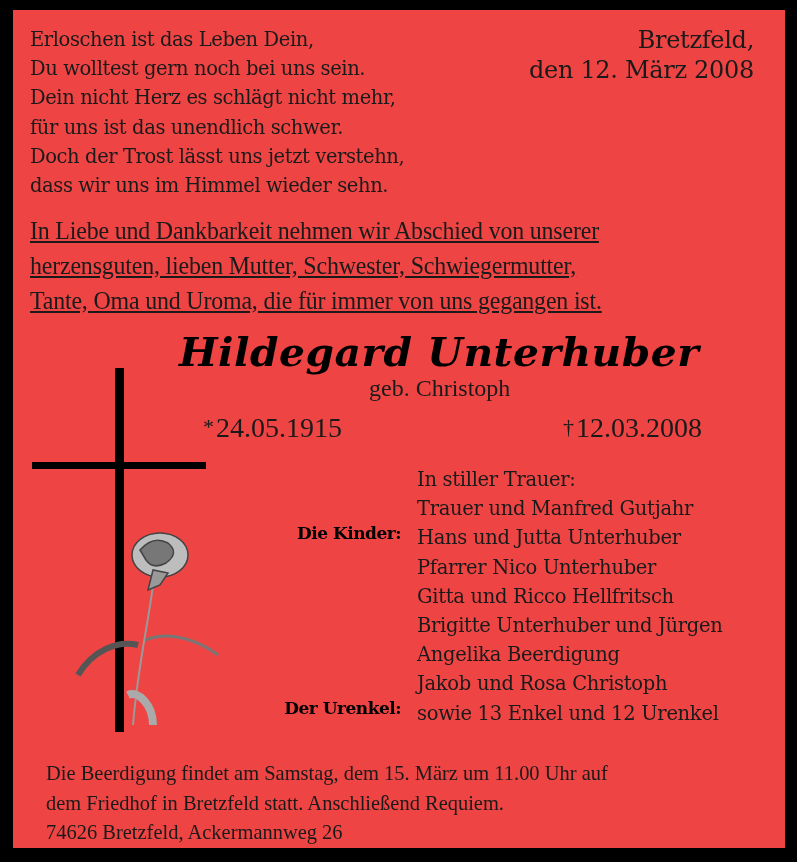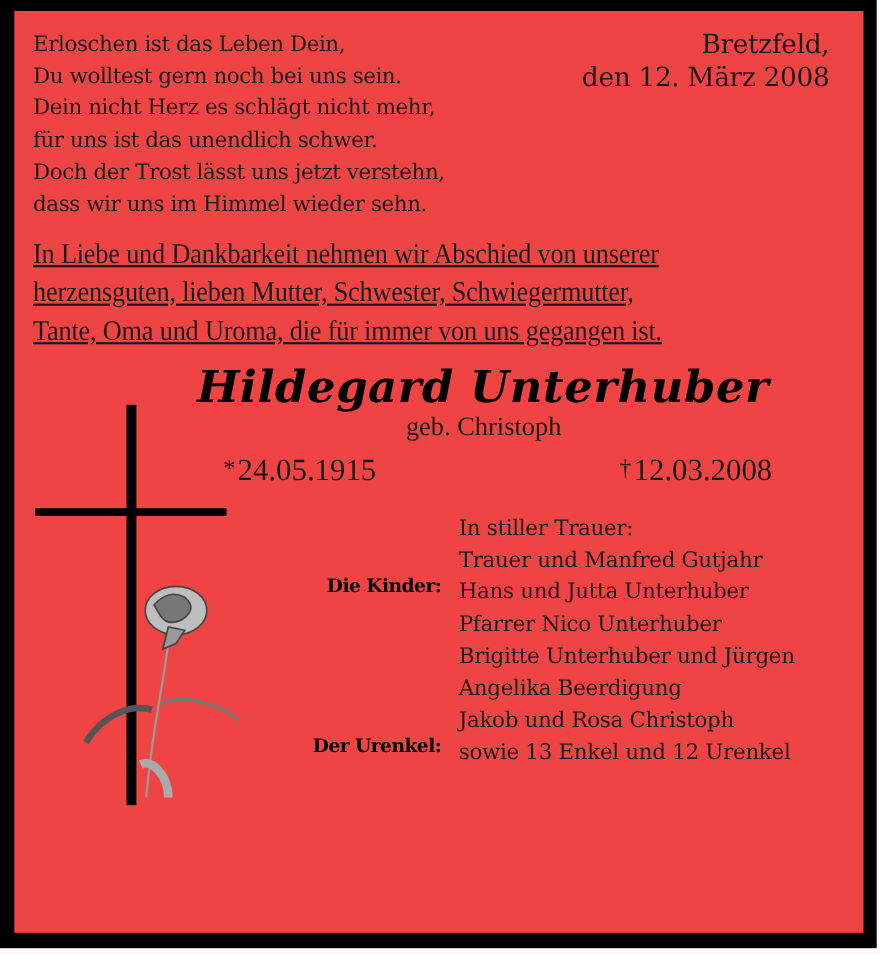--- a/index.html
+++ b/index.html
@@ -134,28 +134,36 @@
       <span class="m-label">Die Kinder:</span>
       <span class="m-text">Trauer und Manfred Gutjahr</span>
     </div>
     <div class="m-row">
       <span class="m-text">Hans und Jutta Unterhuber</span>
     </div>
     <div class="m-row">
       <span class="m-text">Pfarrer Nico Unterhuber</span>
     </div>
     <div class="m-row">
+      <span class="m-text">Gitta und Ricco Hellfritsch</span>
+    </div>
+    <div class="m-row">
       <span class="m-text">Brigitte Unterhuber und Jürgen</span>
     </div>
     <div class="m-row">
       <span class="m-text">Angelika Beerdigung</span>
     </div>
     <div class="m-row">
       <span class="m-label">Der Urenkel:</span>
       <span class="m-text">Jakob und Rosa Christoph</span>
     </div>
     <div class="m-row">
       <span class="m-text">sowie 13 Enkel und 12 Urenkel</span>
     </div>
   </div>
 
+  <div class="funeral cond">
+    <div>Die Beerdigung findet am Samstag, dem 15. März um 11.00 Uhr auf</div>
+    <div>dem Friedhof in Bretzfeld statt. Anschließend Requiem.</div>
+    <div>74626 Bretzfeld, Ackermannweg 26</div>
+  </div>
 
 </div>
 
 </body></html>

